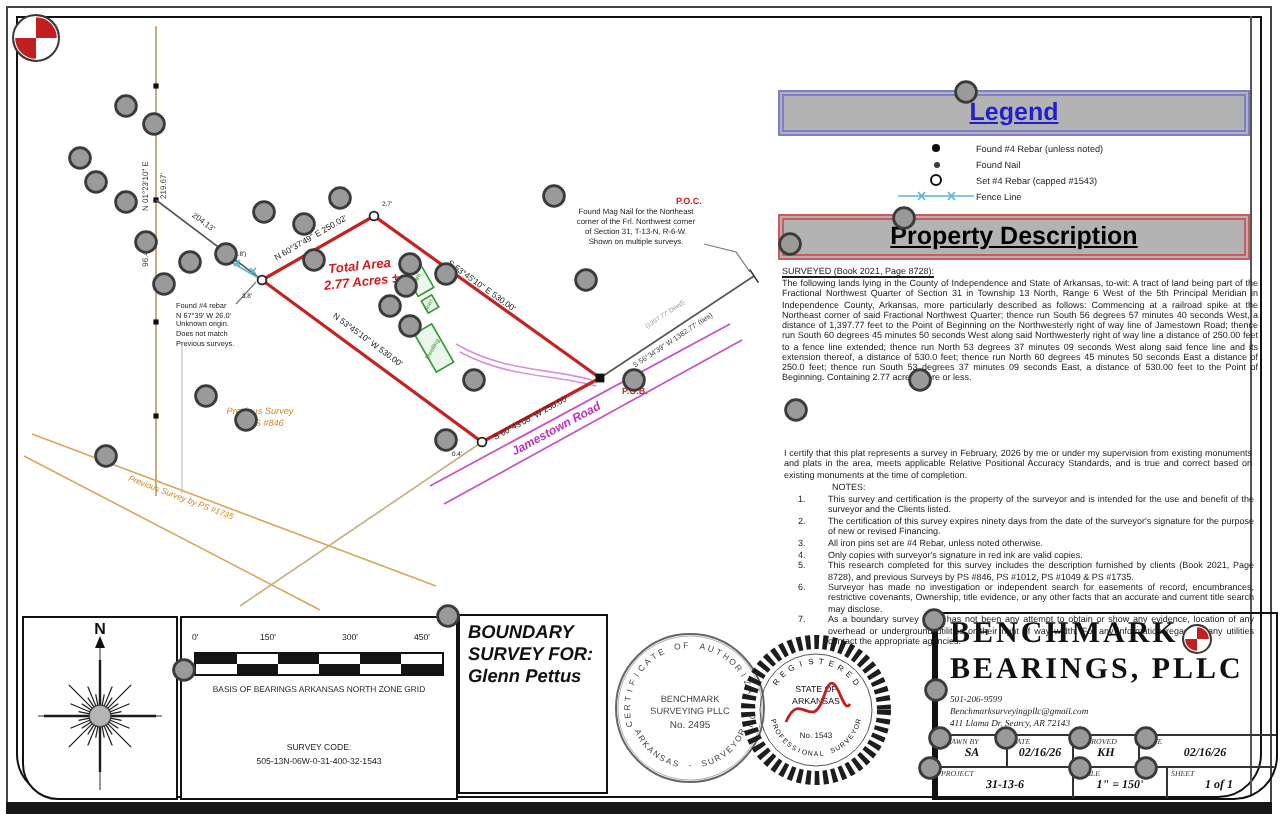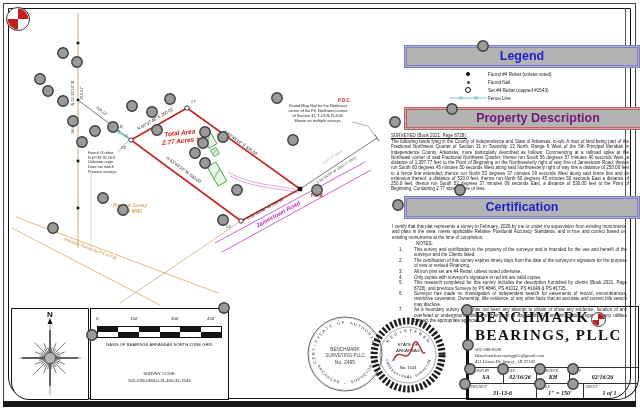--- a/index.html
+++ b/index.html
@@ -6,24 +6,24 @@
   #sheet{position:relative;width:640px;height:409px;background:#fff;overflow:hidden;
          font-family:"Liberation Sans",sans-serif;color:#222;}
   .abs{position:absolute;}
   svg text{font-family:"Liberation Sans",sans-serif;}
   
   .frame-outer{left:3px;top:3px;width:631px;height:399px;border:1px solid #444;}
   .frame-main{left:8px;top:8px;width:621px;height:389px;border:1.5px solid #111;border-radius:0 0 22px 22px;}
   .frame-right{left:625px;top:8px;width:0;height:390px;border-left:1px solid #555;}
   .bottom-band{left:3px;top:401px;width:633px;height:6px;background:#161616;}
   
-  .panel-box{left:404px;width:234px;height:21px;background:#b3b3b3;text-align:center;
-             font-weight:bold;font-size:12.5px;line-height:21px;}
+  .panel-box{left:389px;width:234px;height:21px;background:#b3b3b3;text-align:center;
+             font-weight:bold;font-size:12.5px;line-height:21px;text-decoration:underline;}
   .pb-blue{border:1px solid #7d7dd0;outline:1px solid #7d7dd0;outline-offset:-3px;color:#1f1fd0;}
-  .pb-red{border:1px solid #cc5c5c;outline:1px solid #cc5c5c;outline-offset:-3px;color:#701a75;padding-left:16px;}
+  .pb-red{border:1px solid #cc5c5c;outline:1px solid #cc5c5c;outline-offset:-3px;color:#000000;}
   
   #legend-rows{left:448px;top:70px;width:180px;}
   .lrow{display:flex;align-items:center;height:8px;}
   .lsym{width:40px;flex:none;display:flex;justify-content:center;align-items:center;}
   .llab{font-size:4.6px;color:#222;}
   .s-filled{width:4px;height:4px;border-radius:50%;background:#101010;}
   .s-small{width:3px;height:3px;border-radius:50%;background:#3a3a3a;}
   .s-open{width:4px;height:4px;border-radius:50%;background:#fff;border:0.9px solid #101010;}
   
   .tiny{font-size:4.5px;line-height:1.17;color:#1c1c1c;text-align:justify;}
@@ -189,21 +189,20 @@
           </svg>
         </span>
         <span class="llab">Fence Line</span>
       </div>
     </div>
 
   <div class="abs panel-box pb-red" style="top:107px;">Property Description</div>
   <div class="abs" style="left:391px;top:133px;width:238px;font-size:4.5px;text-decoration:underline;color:#1c1c1c;">SURVEYED (Book 2021, Page 8728):</div>
   <div class="abs tiny" style="left:391px;top:139px;width:238px;">The following lands lying in the County of Independence and State of Arkansas, to-wit: A tract of land being part of the Fractional Northwest Quarter of Section 31 in Township 13 North, Range 6 West of the 5th Principal Meridian in Independence County, Arkansas, more particularly described as follows: Commencing at a railroad spike at the Northeast corner of said Fractional Northwest Quarter; thence run South 56 degrees 57 minutes 40 seconds West, a distance of 1,397.77 feet to the Point of Beginning on the Northwesterly right of way line of Jamestown Road; thence run South 60 degrees 45 minutes 50 seconds West along said Northwesterly right of way line a distance of 250.00 feet to a fence line extended; thence run North 53 degrees 37 minutes 09 seconds West along said fence line and its extension thereof, a distance of 530.0 feet; thence run North 60 degrees 45 minutes 50 seconds East a distance of 250.0 feet; thence run South 53 degrees 37 minutes 09 seconds East, a distance of 530.00 feet to the Point of Beginning. Containing 2.77 acres, more or less.</div>
 
-  <div class="abs panel-box pb-blue" style="top:196px;">Certification</div>
   <div class="abs tiny" style="left:392px;top:224px;width:234px;">I certify that this plat represents a survey in February, 2026 by me or under my supervision from existing monuments and plats in the area, meets applicable Relative Positional Accuracy Standards, and is true and correct based on existing monuments at the time of completion.</div>
   <div class="abs" style="left:416px;top:241px;font-size:4.5px;color:#1c1c1c;">NOTES:</div>
   <div class="abs" id="cert-notes" style="left:399px;top:247px;width:228px;">
       <div class="nrow">
         <span class="nnum">1.</span>
         <div class="ntxt">This survey and certification is the property of the surveyor and is intended for the use and benefit of the surveyor and the Clients listed.</div>
       </div>
       <div class="nrow">
         <span class="nnum">2.</span>
         <div class="ntxt">The certification of this survey expires ninety days from the date of the surveyor's signature for the purpose of new or revised Financing.</div>
@@ -279,20 +278,25 @@
     <span class="tickl" style="left:116px;top:7px;">450'</span>
     <div class="abs" style="left:6px;top:17px;width:123px;border:0.9px solid #111;">
       <div class="barrow r1"></div>
         <div class="barrow r2"></div>
     </div>
     <div class="abs" style="left:0;right:0;top:33px;text-align:center;font-size:4.2px;color:#222;">BASIS OF BEARINGS ARKANSAS NORTH ZONE GRID</div>
     <div class="abs" style="left:0;right:0;top:62px;text-align:center;font-size:4.3px;color:#222;">SURVEY CODE:</div>
     <div class="abs" style="left:0;right:0;top:69px;text-align:center;font-size:4.3px;color:#222;">505-13N-06W-0-31-400-32-1543</div>
   </div>
 
+  <div class="abs bbox" style="left:229px;top:307px;width:73px;height:88px;">
+    <div class="abs bsf" style="left:4px;top:3px;">BOUNDARY</div>
+    <div class="abs bsf" style="left:4px;top:14px;">SURVEY FOR:</div>
+    <div class="abs bsf" style="left:4px;top:25px;">Glenn Pettus</div>
+  </div>
 
   <svg class="abs" id="seal1" style="left:305px;top:314px;" width="80" height="80" viewBox="-40 -40 80 80">
     <circle r="37" fill="none" stroke="#666" stroke-width="1"></circle>
     <circle r="36" fill="none" stroke="#999" stroke-width="0.4"></circle>
     <g font-family="Liberation Sans, sans-serif" text-anchor="middle" fill="#444">
       <text y="-3" font-size="4.6">BENCHMARK</text>
       <text y="3" font-size="4.6">SURVEYING  PLLC</text>
       <text y="10" font-size="5">No.  2495</text>
     </g>
   <text x="-28.977774788672054" y="7.764571353075611" font-size="4.2" fill="#444" text-anchor="middle" font-family="Liberation Sans, sans-serif" transform="rotate(-105 -28.977774788672054 7.764571353075611)">C</text>

